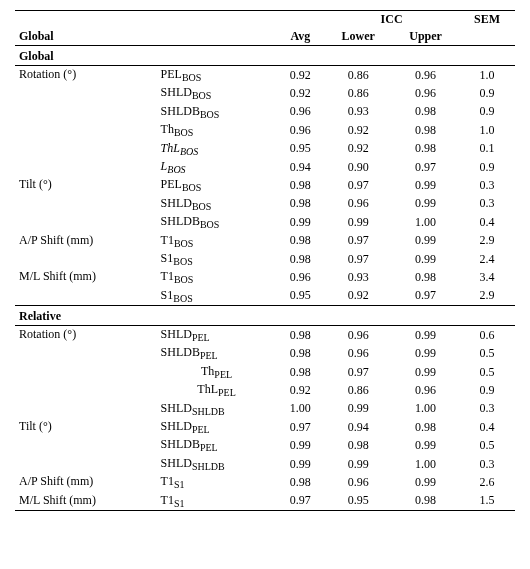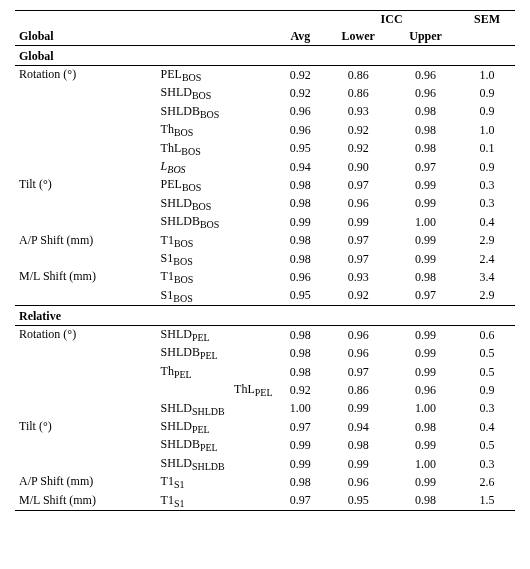--- a/index.html
+++ b/index.html
@@ -73,21 +73,21 @@
       <tr>
         <td style="text-align: left; vertical-align: top; white-space: nowrap;"></td>
         <td style="text-align: left; padding-left: 6px; margin-top: 12px;">Th<sub>BOS</sub></td>
         <td>0.96</td>
         <td>0.92</td>
         <td>0.98</td>
         <td>1.0</td>
       </tr>
       <tr>
         <td style="text-align: left; vertical-align: top; white-space: nowrap;"></td>
-        <td style="text-align: left; padding-left: 6px;">ThL<sub>BOS</sub></td>
+        <td style="text-align: left; padding-left: 6px; font-style: italic;">ThL<sub>BOS</sub></td>
         <td>0.95</td>
         <td>0.92</td>
         <td>0.98</td>
         <td>0.1</td>
       </tr>
       <tr>
         <td style="text-align: left; vertical-align: top; white-space: nowrap;"></td>
         <td style="text-align: left; padding-left: 6px; font-style: italic;">L<sub>BOS</sub></td>
         <td>0.94</td>
         <td>0.90</td>
@@ -164,29 +164,29 @@
       <tr>
         <td style="text-align: left; vertical-align: top; white-space: nowrap;"></td>
         <td style="text-align: left; padding-left: 6px;">SHLDB<sub>PEL</sub></td>
         <td>0.98</td>
         <td>0.96</td>
         <td>0.99</td>
         <td>0.5</td>
       </tr>
       <tr>
         <td style="text-align: left; vertical-align: top; white-space: nowrap;"></td>
-        <td style="text-align: left; padding-left: 6px;">Th<sub>PEL</sub></td>
+        <td style="text-align: center; padding-left: 6px;">Th<sub>PEL</sub></td>
         <td>0.98</td>
         <td>0.97</td>
         <td>0.99</td>
         <td>0.5</td>
       </tr>
       <tr>
         <td style="text-align: left; vertical-align: top; white-space: nowrap;"></td>
-        <td style="text-align: right; padding-left: 6px; margin-left: 20px;">ThL<sub>PEL</sub></td>
+        <td style="text-align: center; padding-left: 6px; margin-left: 20px;">ThL<sub>PEL</sub></td>
         <td>0.92</td>
         <td>0.86</td>
         <td>0.96</td>
         <td>0.9</td>
       </tr>
       <tr>
         <td style="text-align: left; vertical-align: top; white-space: nowrap;"></td>
         <td style="text-align: left; padding-left: 6px;">SHLD<sub>SHLDB</sub></td>
         <td>1.00</td>
         <td>0.99</td>

